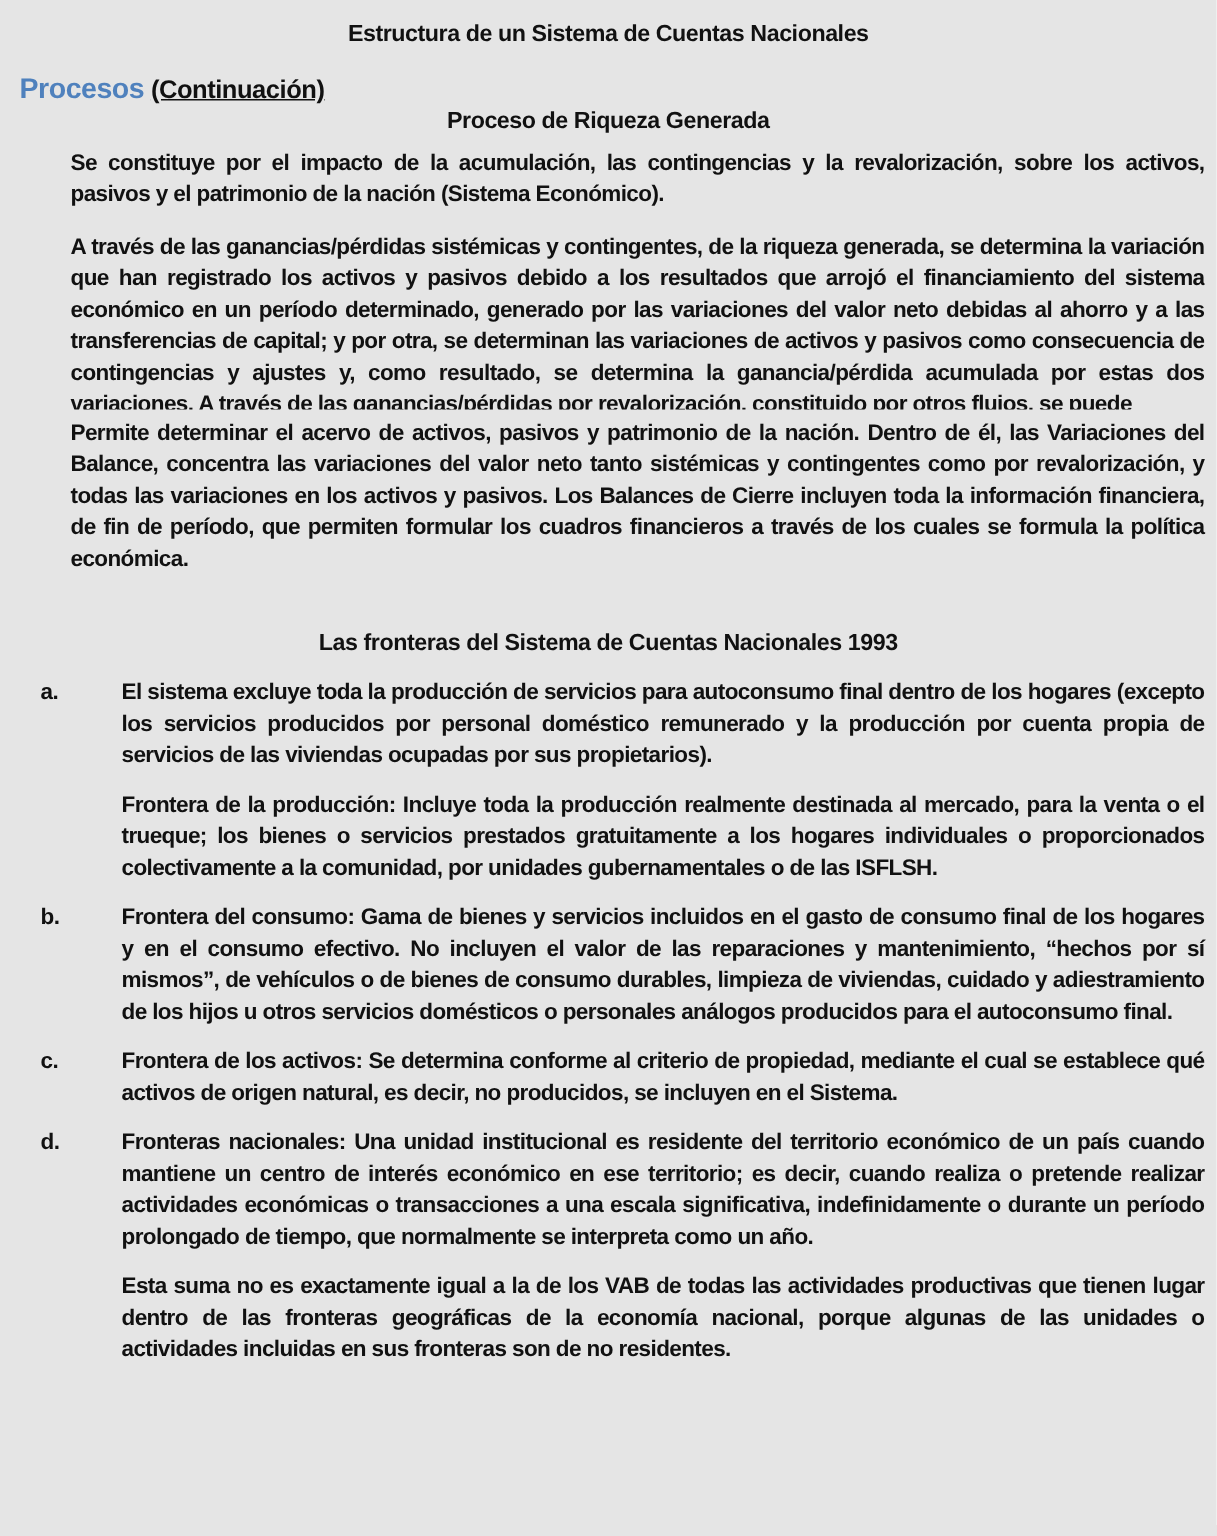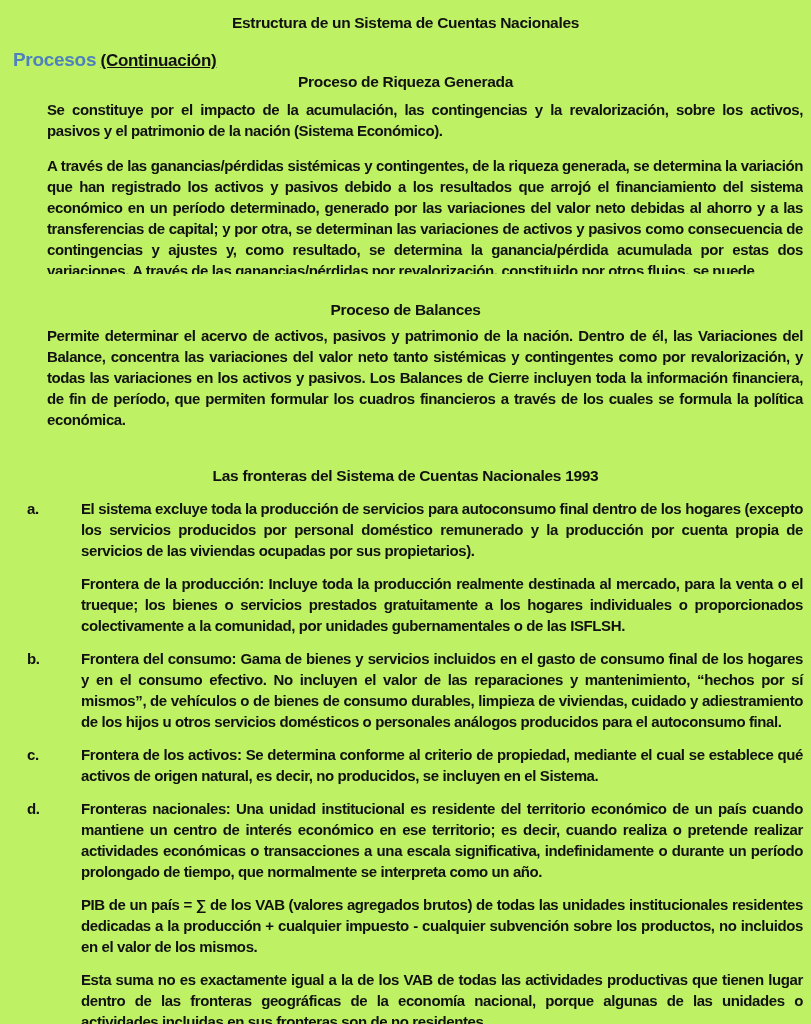--- a/index.html
+++ b/index.html
@@ -6,21 +6,21 @@
   body {
     width: 811px; height: 1024px;
     font-family: "Liberation Sans", "DejaVu Sans", sans-serif;
     color: #111111;
     overflow: hidden;
   }
   .page {
     width: 811px; height: 1024px;
     box-sizing: border-box;
     padding: 13px 8px 0 8px;
-    background: #bef264;
+    background: #e5e5e5;
   }
   h1, h2, p { margin: 0; font-weight: 700; }
   .t {
     font-size: 15px;
     line-height: 21px;
     letter-spacing: -0.4px;
     font-weight: 700;
   }
   .just { text-align: justify; margin-left: 39px; }
 
@@ -63,21 +63,20 @@
   </div>
 
   <h2 class="sec h2-riqueza">Proceso de Riqueza Generada</h2>
 
   <p class="t just p-riqueza-1">Se constituye por el impacto de la acumulación, las contingencias y la revalorización, sobre los activos, pasivos y el patrimonio de la nación (Sistema Económico).</p>
 
   <div class="clip-riqueza">
     <p class="t just">A través de las ganancias/pérdidas sistémicas y contingentes, de la riqueza generada, se determina la variación que han registrado los activos y pasivos debido a los resultados que arrojó el financiamiento del sistema económico en un período determinado, generado por las variaciones del valor neto debidas al ahorro y a las transferencias de capital; y por otra, se determinan las variaciones de activos y pasivos como consecuencia de contingencias y ajustes y, como resultado, se determina la ganancia/pérdida acumulada por estas dos variaciones. A través de las ganancias/pérdidas por revalorización, constituido por otros flujos, se puede</p>
   </div>
 
-  <h2 class="sec h2-balances">Proceso de Balances</h2>
 
   <p class="t just p-balances">Permite determinar el acervo de activos, pasivos y patrimonio de la nación. Dentro de él, las Variaciones del Balance, concentra las variaciones del valor neto tanto sistémicas y contingentes como por revalorización, y todas las variaciones en los activos y pasivos. Los Balances de Cierre incluyen toda la información financiera, de fin de período, que permiten formular los cuadros financieros a través de los cuales se formula la política económica.</p>
 
   <h2 class="sec h2-fronteras">Las fronteras del Sistema de Cuentas Nacionales 1993</h2>
 
   <div class="list">
 
     <div class="item">
       <span class="t marker">a.</span>
       <div class="item-body">
@@ -97,20 +96,19 @@
       <span class="t marker">c.</span>
       <div class="item-body">
         <p class="t just">Frontera de los activos: Se determina conforme al criterio de propiedad, mediante el cual se establece qué activos de origen natural, es decir, no producidos, se incluyen en el Sistema.</p>
       </div>
     </div>
 
     <div class="item">
       <span class="t marker">d.</span>
       <div class="item-body">
         <p class="t just">Fronteras nacionales: Una unidad institucional es residente del territorio económico de un país cuando mantiene un centro de interés económico en ese territorio; es decir, cuando realiza o pretende realizar actividades económicas o transacciones a una escala significativa, indefinidamente o durante un período prolongado de tiempo, que normalmente se interpreta como un año.</p>
-        <p class="t just">PIB de un país = ∑ de los VAB (valores agregados brutos) de todas las unidades institucionales residentes dedicadas a la producción + cualquier impuesto - cualquier subvención sobre los productos, no incluidos en el valor de los mismos.</p>
         <p class="t just">Esta suma no es exactamente igual a la de los VAB de todas las actividades productivas que tienen lugar dentro de las fronteras geográficas de la economía nacional, porque algunas de las unidades o actividades incluidas en sus fronteras son de no residentes.</p>
       </div>
     </div>
 
   </div>
 
 </div>
 
 </body></html>

